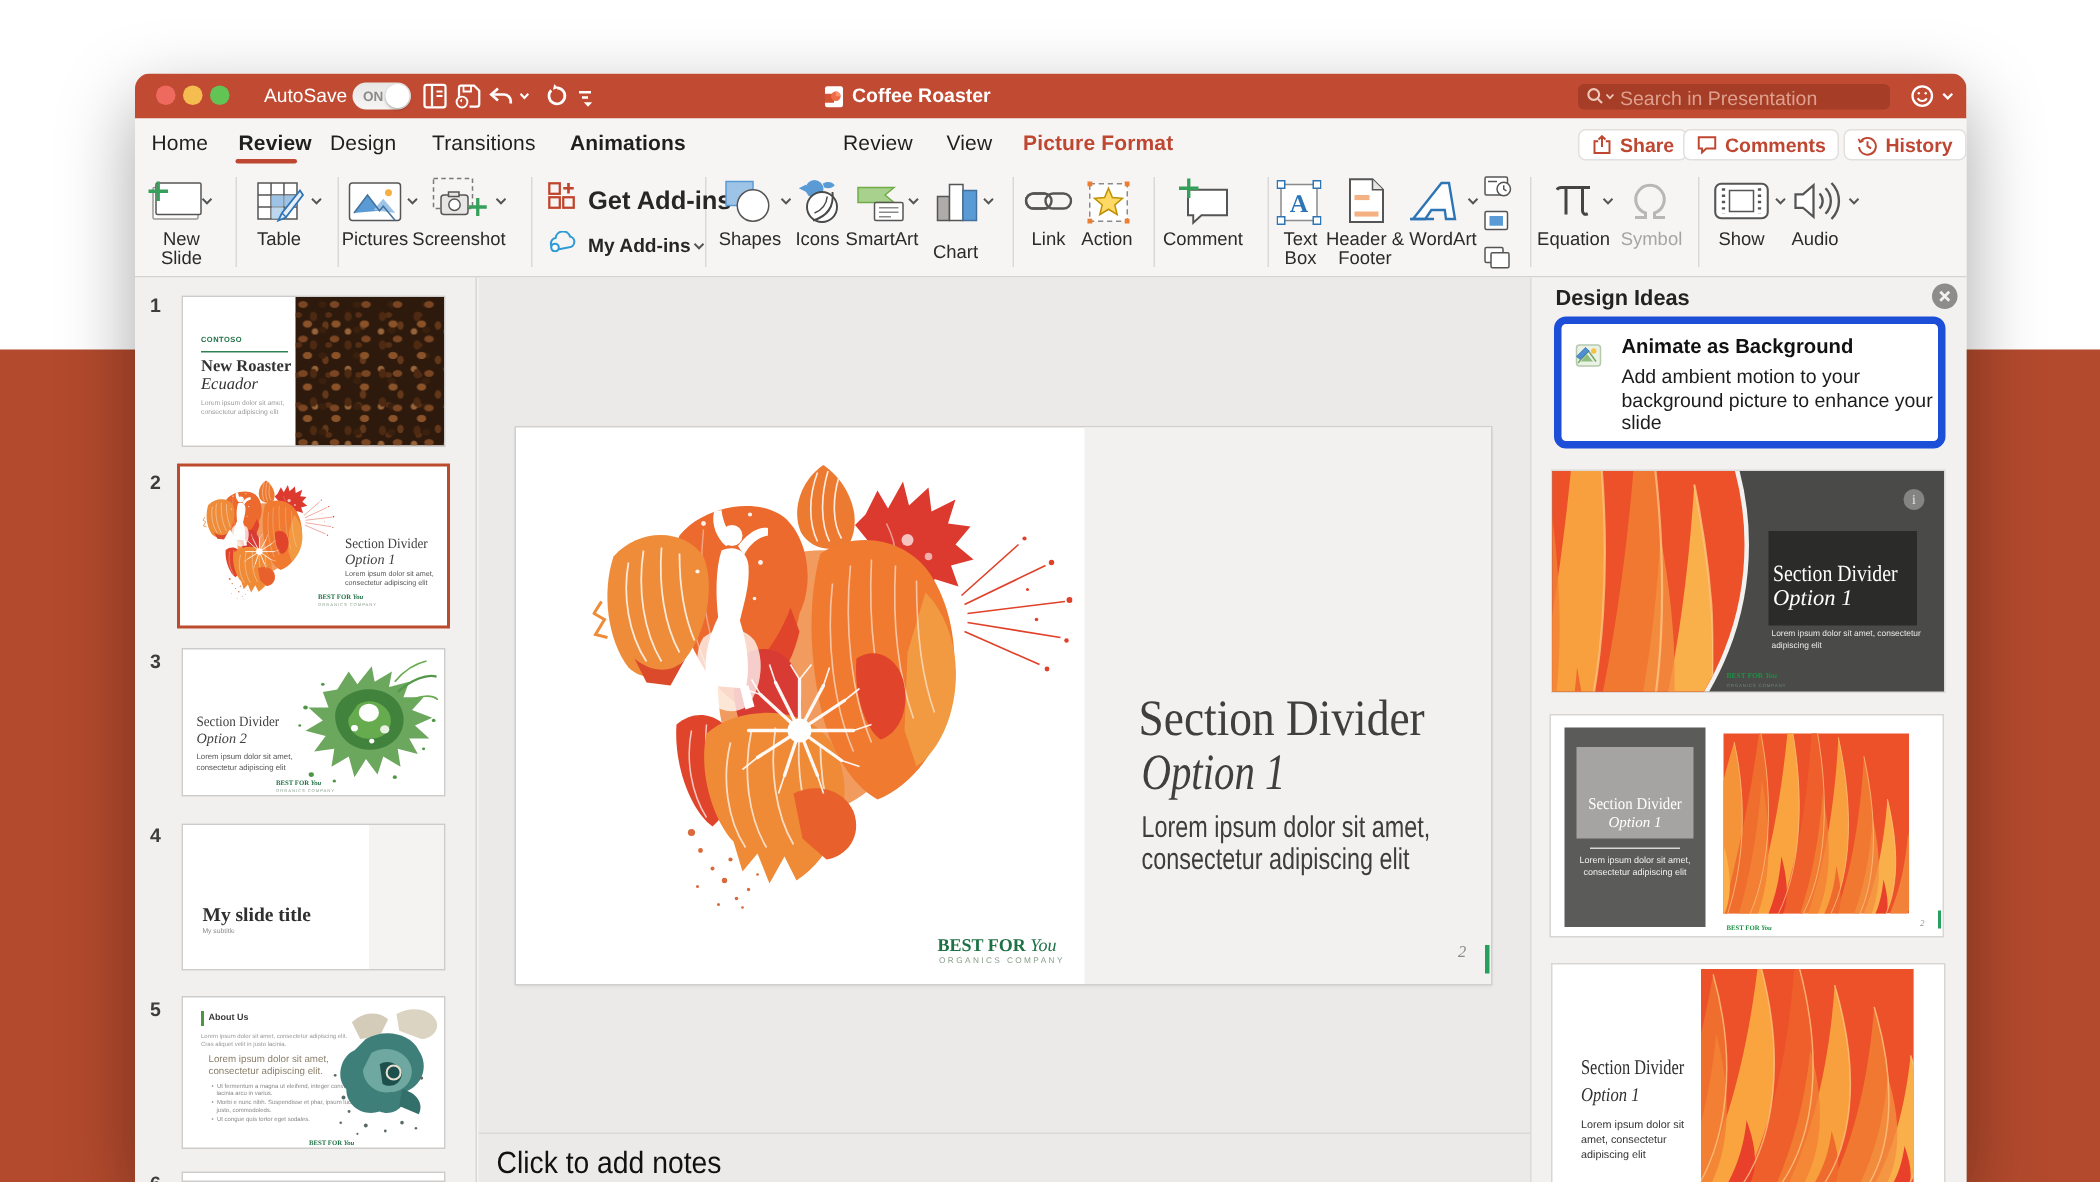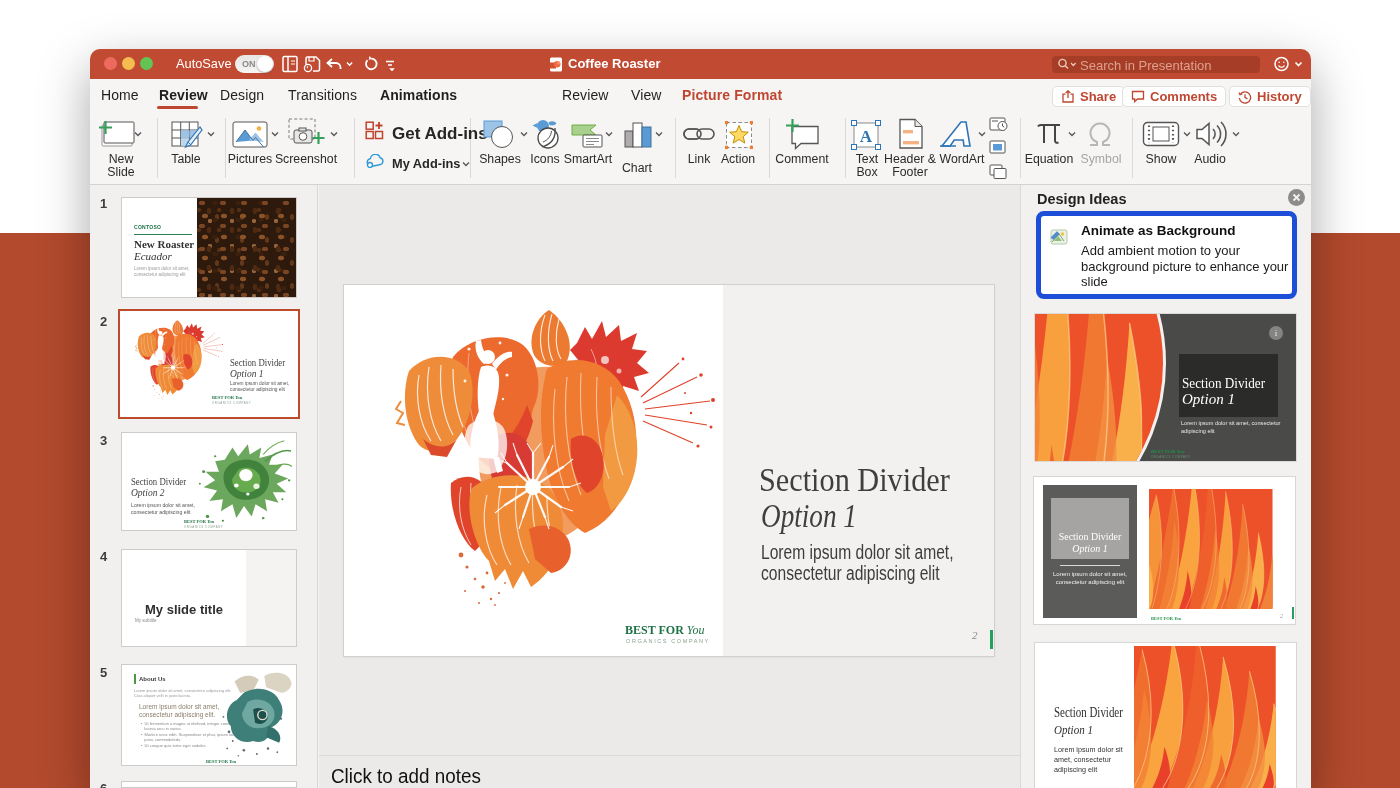--- a/index.html
+++ b/index.html
@@ -533,21 +533,21 @@
           </svg>
           <div style="position:absolute; left:9px; top:44px; font-family:'Liberation Serif',serif; font-size:9.5px; color:#3f3f3f; transform:scaleX(.92); transform-origin:0 0; white-space:nowrap;">Section Divider</div>
           <div style="position:absolute; left:9px; top:55px; font-family:'Liberation Serif',serif; font-style:italic; font-size:9.5px; color:#3f3f3f;">Option 2</div>
           <div style="position:absolute; left:9px; top:69px; font-size:5.2px; color:#555; line-height:6.5px;">Lorem ipsum dolor sit amet,<br>consectetur adipiscing elit</div>
           <div style="position:absolute; left:62px; top:86px; font-size:4.5px; font-weight:700; color:#1e7145; font-family:'Liberation Serif',serif;">BEST FOR <i>You</i></div>
           <div style="position:absolute; left:62px; top:92px; font-size:2.8px; letter-spacing:.6px; color:#8aa08e;">ORGANICS COMPANY</div>
         </div>
 
         <div class="thumb" style="top:364px; height:98px;">
           <div style="position:absolute; right:0; top:0; width:50px; height:98px; background:#f4f3f2;"></div>
-          <div style="position:absolute; left:23px; top:52px; font-family:Liberation Sans, sans-serif; font-size:13px; font-weight:700; color:#2f2f2f;">My slide title</div>
+          <div style="position:absolute; left:13px; top:52px; font-family:Liberation Serif, serif; font-size:13px; font-weight:700; color:#2f2f2f;">My slide title</div>
           <div style="position:absolute; left:13px; top:68px; font-size:4.5px; color:#8a8a8a;">My subtitle</div>
         </div>
 
         <div class="thumb" style="top:479px; height:102px;">
           <div style="position:absolute; left:12px; top:9px; width:2px; height:10px; background:#4e9644;"></div>
           <div style="position:absolute; left:17px; top:11px; font-size:6px; font-weight:700; color:#3a3a3a;">About Us</div>
           <div style="position:absolute; left:12px; top:23px; font-size:4px; color:#999; line-height:5px;">Lorem ipsum dolor sit amet, consectetur adipiscing elit.<br>Cras aliquet velit in justo lacinia.</div>
           <div style="position:absolute; left:17px; top:38px; font-size:6.5px; color:#8a7f6a; line-height:8px;">Lorem ipsum dolor sit amet,<br>consectetur adipiscing elit.</div>
           <div style="position:absolute; left:19px; top:56px; font-size:4px; color:#888; line-height:5px;">•&nbsp; Ut fermentum a magna ut eleifend, integer convallis<br>&nbsp;&nbsp;&nbsp;lacinia arcu in varius.</div>
           <div style="position:absolute; left:19px; top:67px; font-size:4px; color:#888; line-height:5px;">•&nbsp; Morbi e nunc nibh. Suspendisse et phar, ipsum luctus<br>&nbsp;&nbsp;&nbsp;justo, commodoleds.</div>

